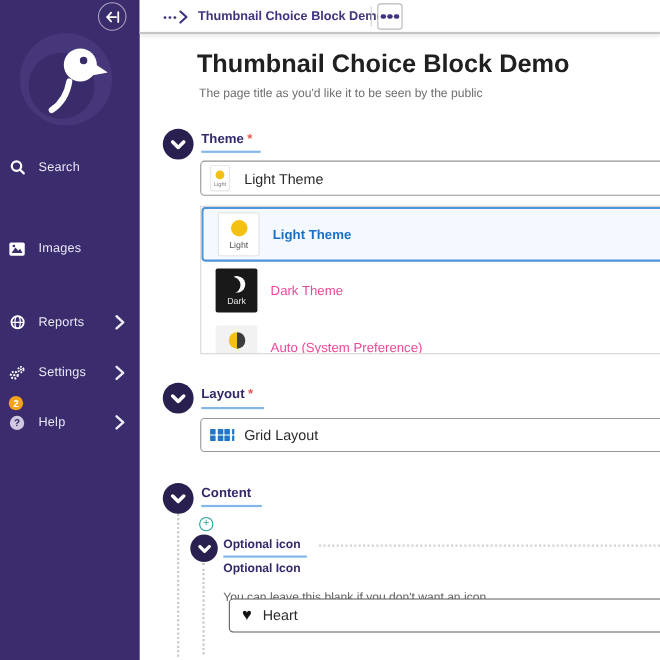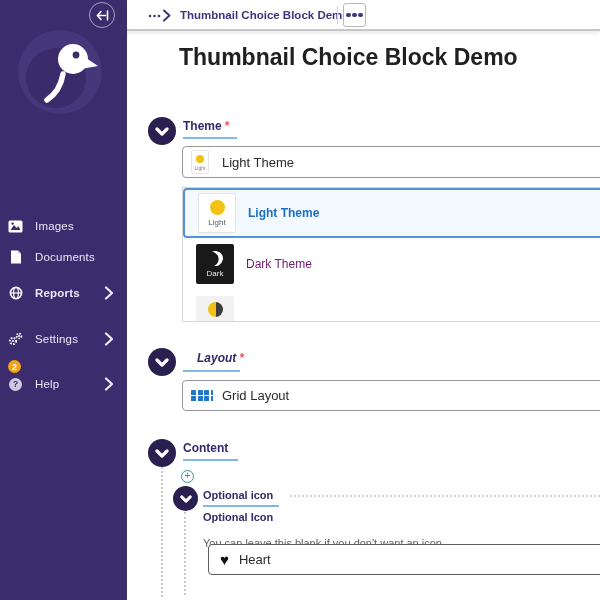--- a/index.html
+++ b/index.html
@@ -16,21 +16,21 @@
     background:#46367a; overflow:hidden; }
   .side-row { position:absolute; left:0; width:127px; display:flex; align-items:center;
     padding-left:8px; color:#eae6f6; font-size:11.5px; cursor:pointer; }
   .side-row .lbl { margin-left:12px; letter-spacing:.2px; }
   .side-row .chev { position:absolute; right:13px; display:flex; }
   .side-row.active { background:#2b1f51; }
   .row-search { top:139px; height:26px; }
   .row-0 { top:171px; height:36px; }
   .row-1 { top:209px; height:34px;align-items:center; }
   .row-2 { top:240px; height:34px; }
-  .row-3 { top:276px; height:34px;font-weight:bold; }
+  .row-3 { top:276px; height:34px; }
   .row-4 { top:322px; height:34px; }
   .row-5 { top:367px; height:34px; }
   .icon-cell { width:15px; height:15px; display:flex; align-items:center; justify-content:center; flex:none; }
   .help-circle { width:13px; height:13px; border-radius:50%; background:#cfc8e0; color:#35296a;
     font-size:9px; font-weight:bold; display:flex; align-items:center; justify-content:center; }
   .badge { position:absolute; left:8px; top:360px; width:13px; height:13px; border-radius:50%;
     background:#f2a21b; color:#fff; font-size:9px; font-weight:bold;
     display:flex; align-items:center; justify-content:center; z-index:3; }
 
   
@@ -64,21 +64,21 @@
   .mini-thumb .dot { width:8px; height:8px; border-radius:50%; background:#f2c114; margin-top:4px; }
   .mini-thumb .mt-lbl { font-size:5px; color:#777; margin-top:2px; }
 
   .listbox { position:absolute; left:182px; top:187px; width:440px; height:135px;
     border:1px solid #d6d6d6; background:#fff; overflow:hidden; }
   .opt { display:flex; align-items:center; padding-left:13px; cursor:pointer; }
   .opt-thumb { width:38px; height:40px; border-radius:2px; display:flex; flex-direction:column;
     align-items:center; flex:none; }
   .opt-thumb .circ { width:15px; height:15px; border-radius:50%; margin-top:6px; }
   .opt-thumb .t-lbl { font-size:8px; margin-top:3px; }
-  .opt-label { margin-left:12px; font-size:12px; color:#701a75; }
+  .opt-label { margin-left:12px; font-size:12px; color:#ec4899; }
   .opt.sel { height:50px; border:2px solid #4f94d9; border-radius:4px; background:#f3f9ff; }
   .opt.sel .opt-label { color:#1a6fc7; font-weight:bold; }
   .thumb-light { background:#fff; border:1px solid #e3e3e3; }
   .thumb-light .circ { background:#f2c114; }
   .thumb-light .t-lbl { color:#555; }
   .thumb-dark { background:#191919; }
   .thumb-dark .t-lbl { color:#e8e8e8; }
   .thumb-auto { background:#f2f2f2; }
   .thumb-auto .circ { background:linear-gradient(90deg,#f2c114 50%,#3c3c3c 50%); }
   .thumb-auto .t-lbl { color:#555; }
@@ -116,42 +116,42 @@
     <div class="logo">
       <svg width="84" height="84" viewBox="0 0 84 84">
         <circle cx="38" cy="48" r="30" fill="#3a2b6a"></circle>
         <circle cx="55" cy="29" r="15" fill="#fff"></circle>
         <polygon points="65,26 80,36 63,39" fill="#fff"></polygon>
         <circle cx="58" cy="25" r="3.4" fill="#3a2b6a"></circle>
         <path d="M45 44 C43 56 38 64 29 70" stroke="#fff" stroke-width="5.5" fill="none" stroke-linecap="round"></path>
       </svg>
     </div>
 
+    <div class="side-row row-search">
+      <span class="icon-cell">
+        <svg width="14" height="14" viewBox="0 0 14 14">
+          <circle cx="6" cy="6" r="4.3" fill="none" stroke="#fff" stroke-width="2"></circle>
+          <line x1="9.3" y1="9.3" x2="12.6" y2="12.6" stroke="#fff" stroke-width="2" stroke-linecap="round"></line>
+        </svg>
+      </span>
+      <span class="lbl">Search</span>
+    </div>
 
 
     <div class="side-row row-1">
       <span class="icon-cell">
         <svg width="15" height="13" viewBox="0 0 15 13">
           <rect x="0.5" y="0.5" width="14" height="12" rx="1.6" fill="#fff"></rect>
           <polygon points="2.5,10 6,5 8.6,8 10.3,6.2 12.5,10" fill="#3b2c6d"></polygon>
           <circle cx="4.6" cy="3.6" r="1.2" fill="#3b2c6d"></circle>
         </svg>
       </span>
       <span class="lbl">Images</span>
     </div>
 
-    <div class="side-row row-2">
-      <span class="icon-cell">
-        <svg width="12" height="14" viewBox="0 0 12 14">
-          <path d="M1 0.5 h7 l3 3 v10 H1 z" fill="#fff"></path>
-          <path d="M8 0.5 v3 h3 z" fill="#cfc8e0"></path>
-        </svg>
-      </span>
-      <span class="lbl">Documents</span>
-    </div>
 
     <div class="side-row row-3">
       <span class="icon-cell">
         <svg width="14" height="14" viewBox="0 0 14 14">
           <circle cx="7" cy="7" r="5.6" fill="none" stroke="#fff" stroke-width="1.6"></circle>
           <ellipse cx="7" cy="7" rx="2.4" ry="5.6" fill="none" stroke="#fff" stroke-width="1.2"></ellipse>
           <line x1="1.4" y1="7" x2="12.6" y2="7" stroke="#fff" stroke-width="1.2"></line>
         </svg>
       </span>
       <span class="lbl">Reports</span>
@@ -206,20 +206,21 @@
     <span class="crumb-title">Thumbnail Choice Block Demo</span>
     <span class="top-divider"></span>
     <span class="kebab-box">
       <i></i>
         <i></i>
         <i></i>
     </span>
   </div>
 
   <h1 class="h1">Thumbnail Choice Block Demo</h1>
+  <div class="subtitle">The page title as you'd like it to be seen by the public</div>
 
   <div class="toggle" style="left:148px; top:117px;">
     <svg width="14" height="9" viewBox="0 0 14 9">
       <polyline points="2,2 7,7 12,2" fill="none" stroke="#fff" stroke-width="3.2" stroke-linecap="round" stroke-linejoin="round"></polyline>
     </svg>
   </div>
   <div class="sec-label" style="left:183px; top:119px;">
     <span>Theme</span><span class="req">*</span>
   </div>
   <div class="blue-line" style="left:183px; top:137px; width:54px;"></div>
@@ -245,29 +246,30 @@
         <span class="crescent"></span>
         <span class="t-lbl">Dark</span>
       </span>
       <span class="opt-label">Dark Theme</span>
     </div>
     <div class="opt" style="height:52px;">
       <span class="opt-thumb thumb-auto">
         <span class="circ"></span>
         <span class="t-lbl">Auto</span>
       </span>
+      <span class="opt-label">Auto (System Preference)</span>
     </div>
   </div>
 
   <div class="toggle" style="left:148px; top:348px;">
     <svg width="14" height="9" viewBox="0 0 14 9">
       <polyline points="2,2 7,7 12,2" fill="none" stroke="#fff" stroke-width="3.2" stroke-linecap="round" stroke-linejoin="round"></polyline>
     </svg>
   </div>
-  <div class="sec-label" style="left:197px; top:351px;font-style:italic;">
+  <div class="sec-label" style="left:183px; top:351px;">
     <span>Layout</span><span class="req">*</span>
   </div>
   <div class="blue-line" style="left:183px; top:370px; width:57px;"></div>
 
   <div class="selectbox" style="left:182px; top:380px; width:440px; height:31px;">
     <span class="grid-icon">
       <i></i>
         <i></i>
         <i></i>
         <i></i>

